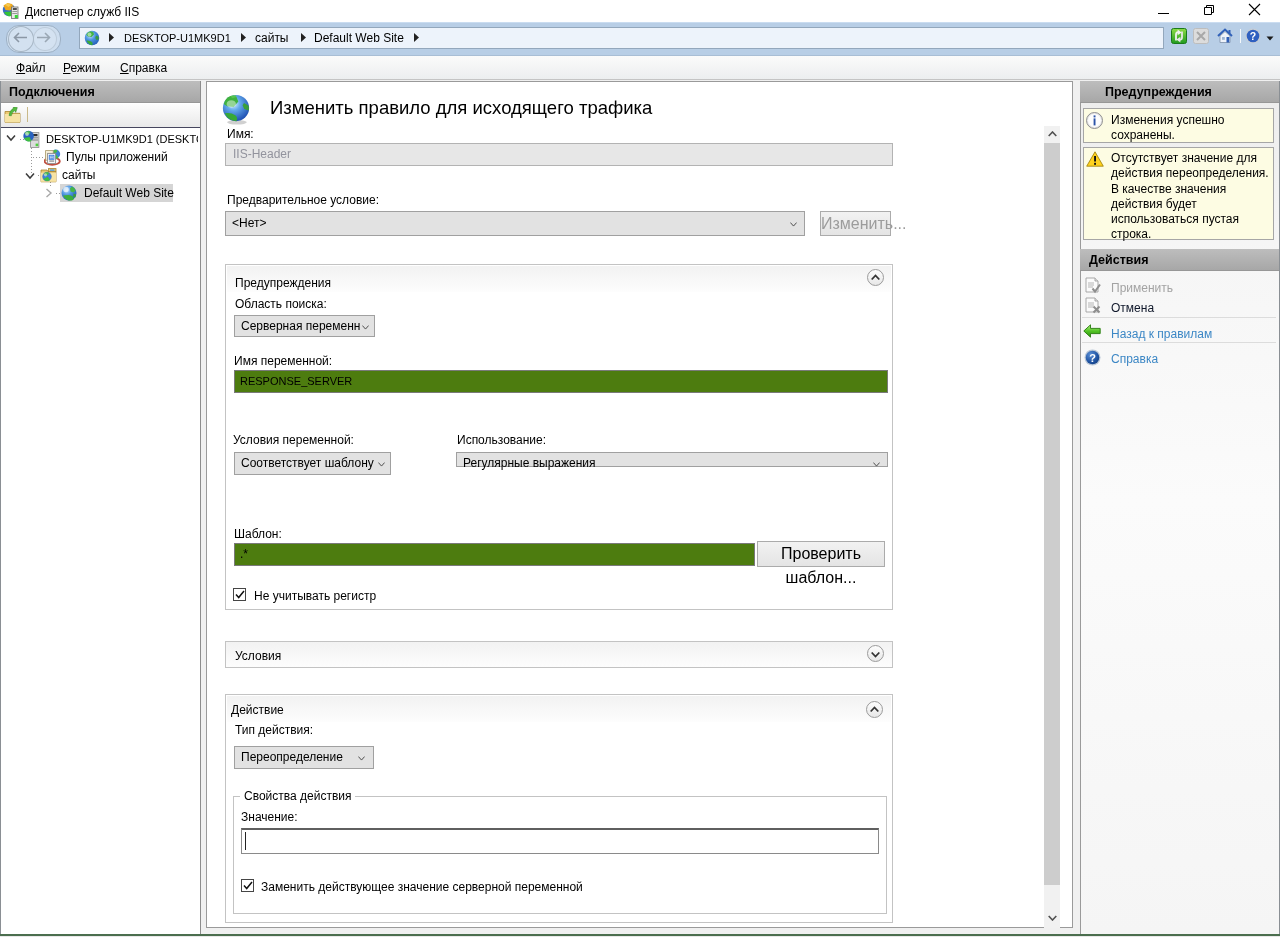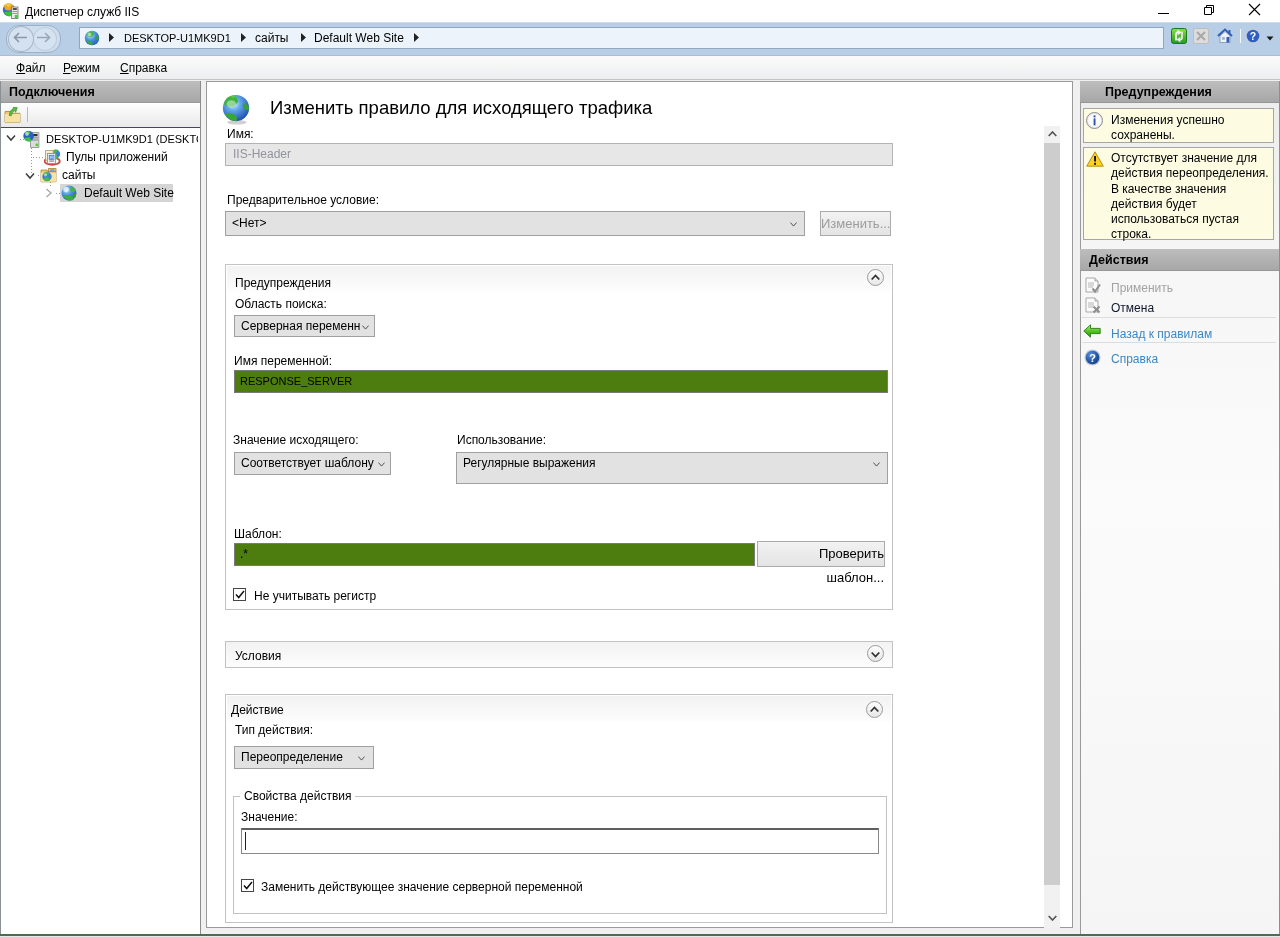--- a/index.html
+++ b/index.html
@@ -1,21 +1,21 @@
 <!DOCTYPE html>
 <html><head><meta charset="utf-8"><style>
 html,body{margin:0;padding:0}
 body{width:1280px;height:937px;position:relative;overflow:hidden;background:#f0f0f0;
  font-family:"Liberation Sans",sans-serif;font-size:12px;color:#000;}
 .abs{position:absolute}
 .hdr{position:absolute;background:linear-gradient(180deg,#bdbdbd,#a7a7a7);border-bottom:1px solid #979797;font-weight:bold;font-size:12.5px;line-height:22px;padding-left:9px}
 .tb{position:absolute;background:#4d7c0f;border:1px solid #7a7a7a;font-size:12px;line-height:21px;padding-left:5px;box-sizing:border-box}
 .dd{position:absolute;background:#e2e2e2;border:1px solid #a0a0a0;font-size:12px;line-height:21px;padding-left:6px;box-sizing:border-box}
 .dd .ar{position:absolute;right:7px;top:8px;width:7px;height:7px}
-.btn{position:absolute;background:linear-gradient(180deg,#f2f2f2,#e4e4e4);border:1px solid #ababab;font-size:13px;text-align:right;box-sizing:border-box}
+.btn{position:absolute;background:linear-gradient(180deg,#f2f2f2,#e4e4e4);border:1px solid #ababab;font-size:16px;text-align:center;box-sizing:border-box}
 .box{position:absolute;border:1px solid #c3c3c3;background:#fff;box-sizing:border-box}
 .boxhdr{position:absolute;left:1px;right:1px;top:1px;height:26px;background:linear-gradient(180deg,#f2f2f2,#fdfdfd);font-size:12px;line-height:26px;padding-left:9px}
 .circ{position:absolute;width:17px;height:17px;border-radius:50%;border:1px solid #9b9b9b;background:linear-gradient(180deg,#fdfdfd,#e7e7e7);box-sizing:border-box}
 .lbl{position:absolute;font-size:12px;white-space:nowrap}
 .link{position:absolute;font-size:12px;color:#3c87c5;white-space:nowrap}
 .cbx{position:absolute;width:13px;height:13px;background:#fff;border:1px solid #454545;box-sizing:border-box}
 svg{display:block}
 </style></head>
 <body>
 <div class="abs" style="left:0;top:0;width:1280px;height:22px;background:#fff"></div>
@@ -238,27 +238,27 @@
       <path d="M0.7 5.5 L4.5 1.5 L8.3 5.5" fill="none" stroke="#333" stroke-width="1.8"></path>
     </svg>
   </div>
 <div class="lbl" style="left:235px;top:297px">Область поиска:</div>
 <div class="dd" style="left:234px;top:315px;width:141px;height:22px;line-height:20px;overflow:hidden">Серверная переменн
  <svg class="ar" style="top:8px;right:5px" width="9" height="6" viewBox="0 0 9 6">
       <path d="M0.5 0.5 L4.5 5 L8.5 0.5" fill="none" stroke="#444" stroke-width="1.2"></path>
     </svg></div>
 <div class="lbl" style="left:234px;top:354px">Имя переменной:</div>
 <div class="tb" style="left:234px;top:370px;width:654px;height:23px;font-size:11px">RESPONSE_SERVER</div>
-<div class="lbl" style="left:233px;top:433px">Значение исходящего:</div>
+<div class="lbl" style="left:233px;top:433px">Условия переменной:</div>
 <div class="lbl" style="left:457px;top:433px">Использование:</div>
 <div class="dd" style="left:234px;top:452px;width:157px;height:23px;line-height:21px">Соответствует шаблону
  <svg class="ar" style="top:8px;right:5px" width="9" height="6" viewBox="0 0 9 6">
       <path d="M0.5 0.5 L4.5 5 L8.5 0.5" fill="none" stroke="#444" stroke-width="1.2"></path>
     </svg></div>
-<div class="dd" style="left:456px;top:452px;width:432px;height:32px;line-height:21px">Регулярные выражения
+<div class="dd" style="left:456px;top:452px;width:432px;height:15px;line-height:21px">Регулярные выражения
  <svg class="ar" style="top:8px" width="9" height="6" viewBox="0 0 9 6">
       <path d="M0.5 0.5 L4.5 5 L8.5 0.5" fill="none" stroke="#444" stroke-width="1.2"></path>
     </svg></div>
 <div class="lbl" style="left:234px;top:527px">Шаблон:</div>
 <div class="tb" style="left:234px;top:543px;width:521px;height:23px">.*</div>
 <div class="btn" style="left:757px;top:541px;width:128px;height:26px;line-height:24px">Проверить шаблон...</div>
 <div class="cbx" style="left:233px;top:588px">
     <svg style="margin:1px 0 0 1px" width="10" height="9" viewBox="0 0 10 9">
       <path d="M1 4.5 L3.7 7.5 L9 1" fill="none" stroke="#111" stroke-width="1.5"></path>
     </svg>

